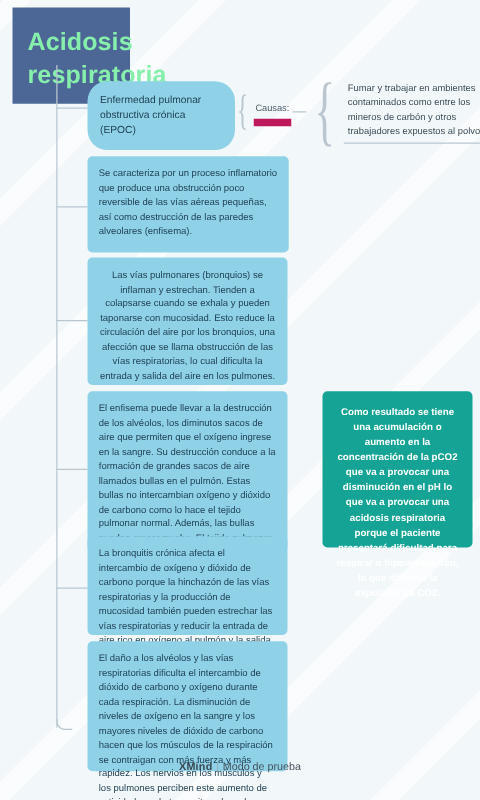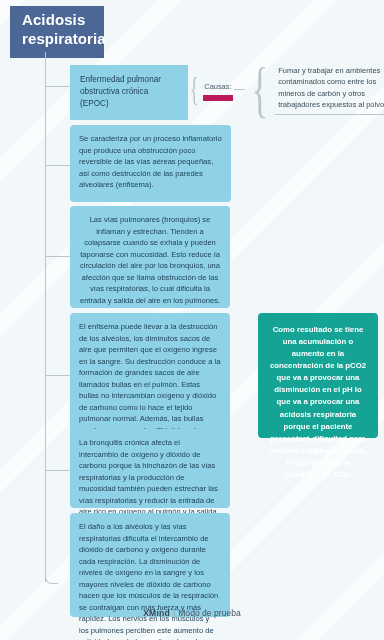--- a/index.html
+++ b/index.html
@@ -39,24 +39,24 @@
     inset: 0;
     z-index: 2;
   }
 
   
   .root-node {
     position: absolute;
     left: 10px;
     top: 6px;
     width: 94px;
-    padding: 4px 10px 10px 12px;
+    padding: 16px 10px 10px 12px;
     background: #4c6796;
-    color: #ffffff;
-    font-size: 15px;
+    color: #86efac;
+    font-size: 20px;
     font-weight: bold;
     line-height: 1.28;
     letter-spacing: .1px;
     box-sizing: border-box;
   }
 
   
   .trunk {
     position: absolute;
     left: 45px;
@@ -91,21 +91,21 @@
     background: #8fd2e8;
     color: #1d3d52;
     box-sizing: border-box;
     border-radius: 4px;
     padding: 8px 9px 9px 9px;
     font-size: 7.6px;
     line-height: 1.52;
     z-index: 3;
   }
   .box.epoc {
-    border-radius: 0;
+    border-radius: 16px;
     padding: 9px 9px 10px 10px;
     font-size: 8.2px;
     line-height: 1.45;
   }
 
   
   .teal-box {
     position: absolute;
     background: #14a395;
     color: #ffffff;

